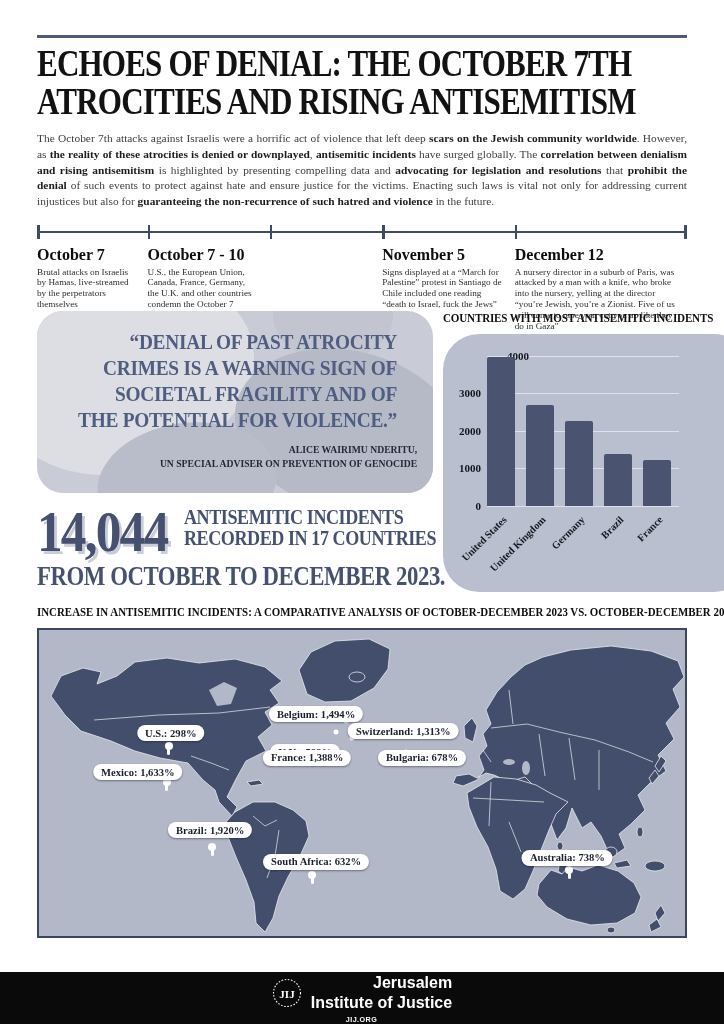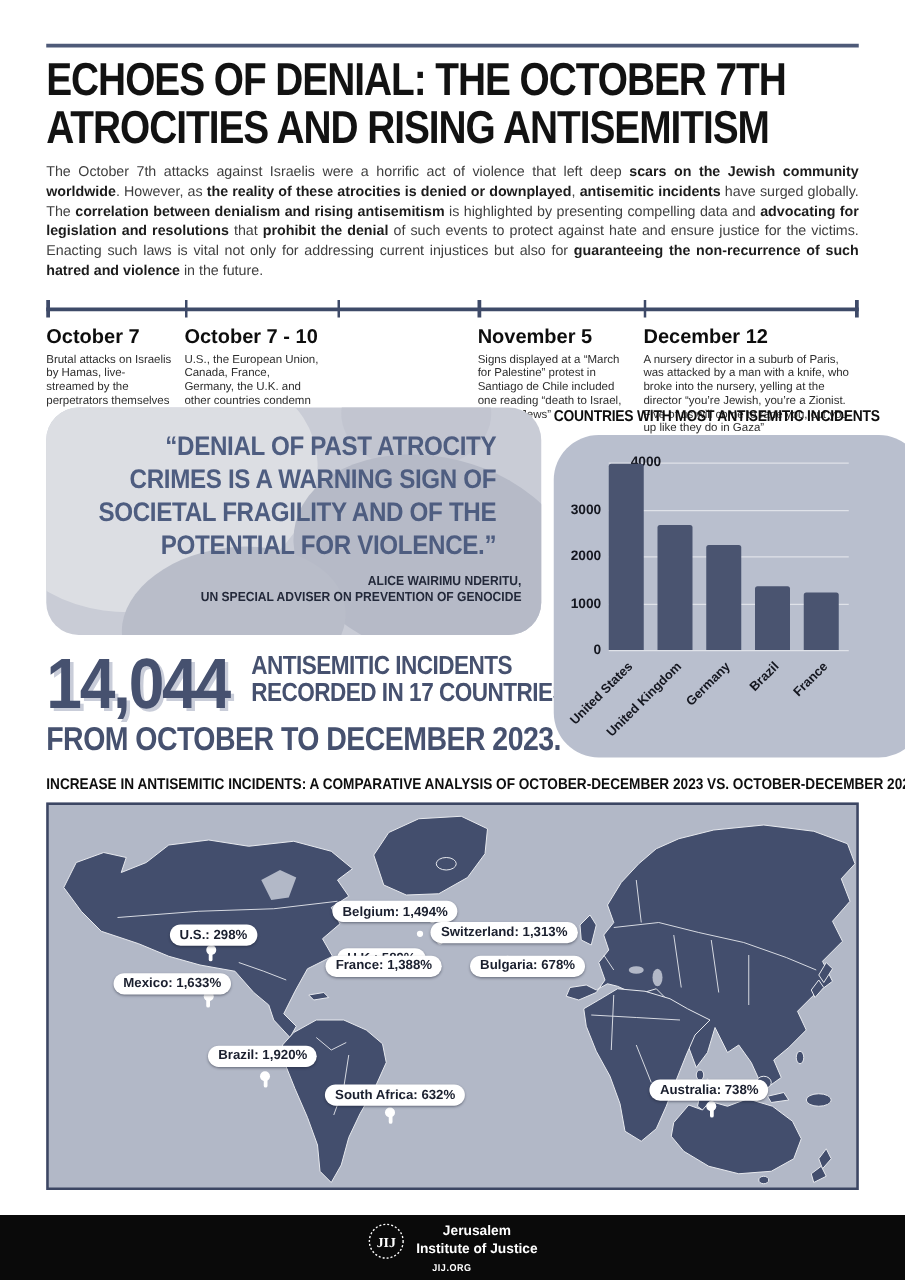--- a/index.html
+++ b/index.html
@@ -1,18 +1,18 @@
 <!DOCTYPE html>
 <html style="--accent: #46516f; --rule: #4e5a78; --timeline: #3e4a68; --chart_panel: #b9bfce; --bar: #4a5470; --map_bg: #b2b8c7; --map_land: #434e6d; --map_border: #3c4663; --quote_bg: #c9ccd6; --quote_text: #4e5d80; --footer_bg: #0a0a0a;"><head>
 <meta charset="utf-8">
 <style>
   html,body{margin:0;padding:0;background:#ffffff;}
   body{font-family:"Liberation Sans", sans-serif; -webkit-font-smoothing:antialiased;}
   .page{position:relative;width:724px;height:1024px;margin:0 auto;background:#fff;overflow:hidden;}
-  .content{position:relative;margin-left:37px;width:650px;}
+  .content{position:relative;margin-left:37px;width:650px;font-family:Liberation Serif, serif;}
 
   .top-rule{margin-top:35px;height:3px;background:var(--rule);}
 
   .title{margin-top:7px;color:#121212;font-weight:800;font-size:37px;line-height:1.02;
          letter-spacing:-1px;transform:scaleX(.84);transform-origin:left top;white-space:nowrap;}
 
   .intro{margin-top:11px;font-size:11.4px;line-height:1.37;color:#3e3e3e;text-align:justify;}
   .intro b{color:#1c1c1c;}
 
   .timeline{position:relative;margin-top:15px;height:80px;}
@@ -66,21 +66,21 @@
       font-size:10.6px;font-weight:800;padding:2.5px 8px;border-radius:11px;white-space:nowrap;
       box-shadow:0 1px 2px rgba(20,25,40,.45);}
   .map-pin{position:absolute;transform:translate(-50%,-50%);width:8px;height:8px;background:#fff;border-radius:50%;}
   .map-pin.balloon::after{content:"";position:absolute;left:2.5px;top:7px;width:3px;height:6px;background:#fff;
       border-radius:0 0 2px 2px;}
   .map-pin.dot{width:5px;height:5px;}
 
   .footer{position:absolute;left:0;right:0;bottom:0;height:52px;background:var(--footer_bg);
       display:flex;flex-direction:column;align-items:center;justify-content:center;color:#fff;}
   .footer-row{display:flex;align-items:center;}
-  .footer-names{margin-left:9px;font-size:11px;font-weight:700;line-height:1.25;text-align:center;}
+  .footer-names{margin-left:9px;font-size:16px;font-weight:700;line-height:1.25;text-align:right;}
   .footer-url{margin-top:2px;font-size:8px;font-weight:700;letter-spacing:.5px;
       transform:scaleX(.9);}
 </style>
 </head>
 <body>
 
 <div class="page">
   <div class="content">
     <div class="top-rule"></div>
 

